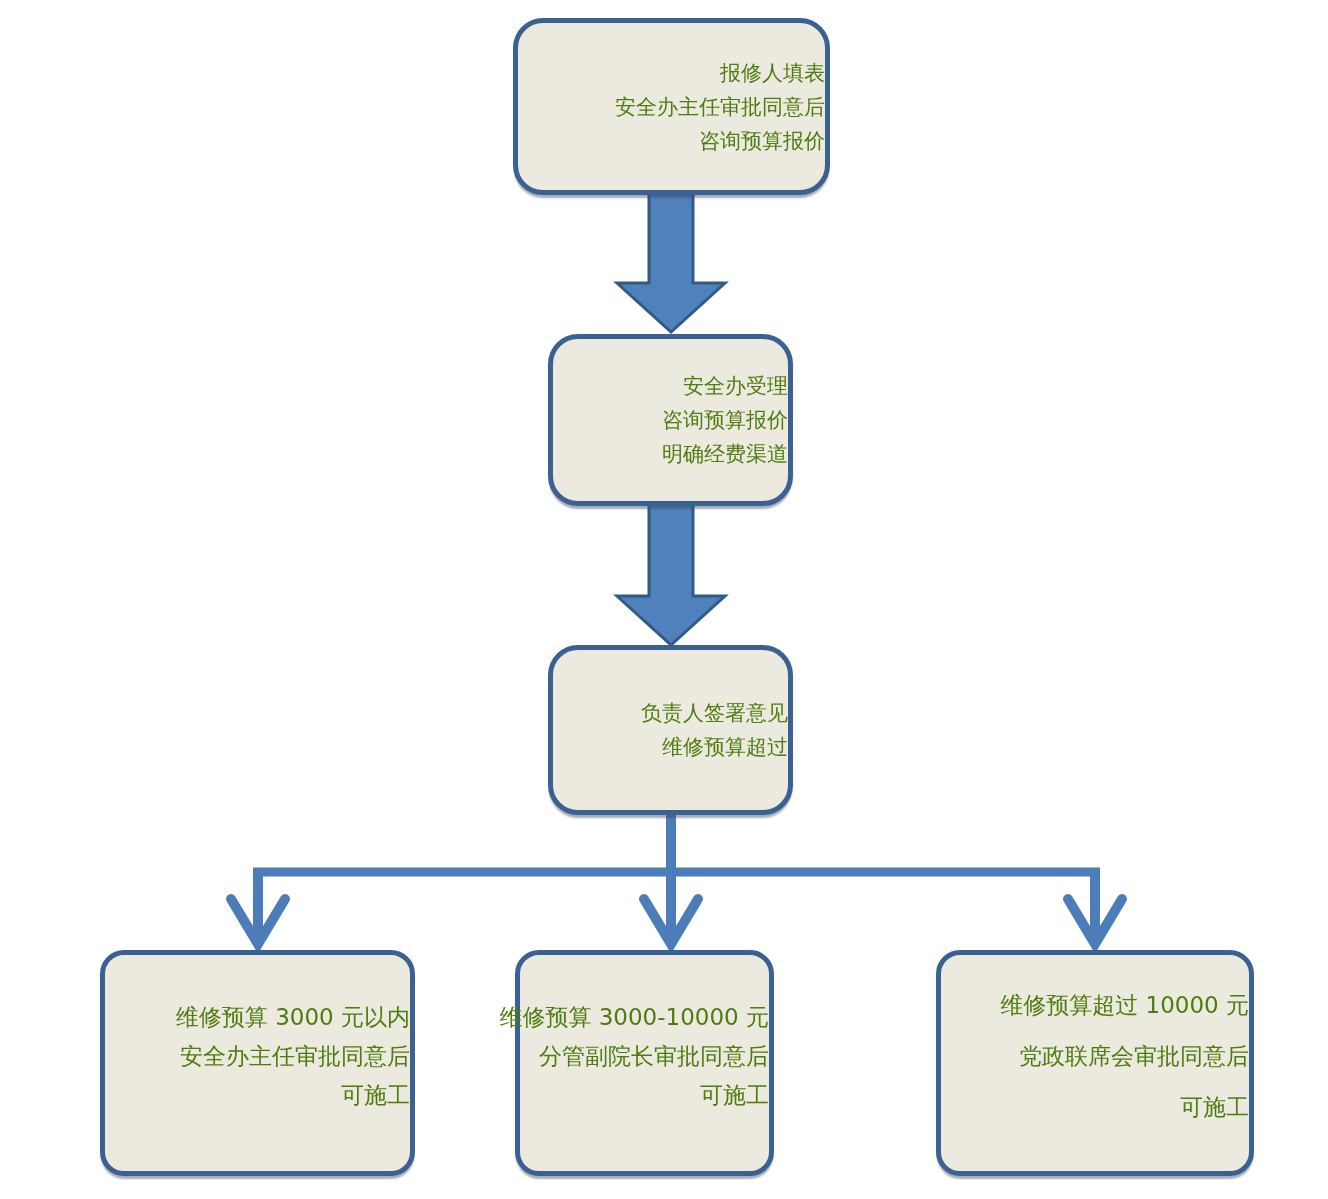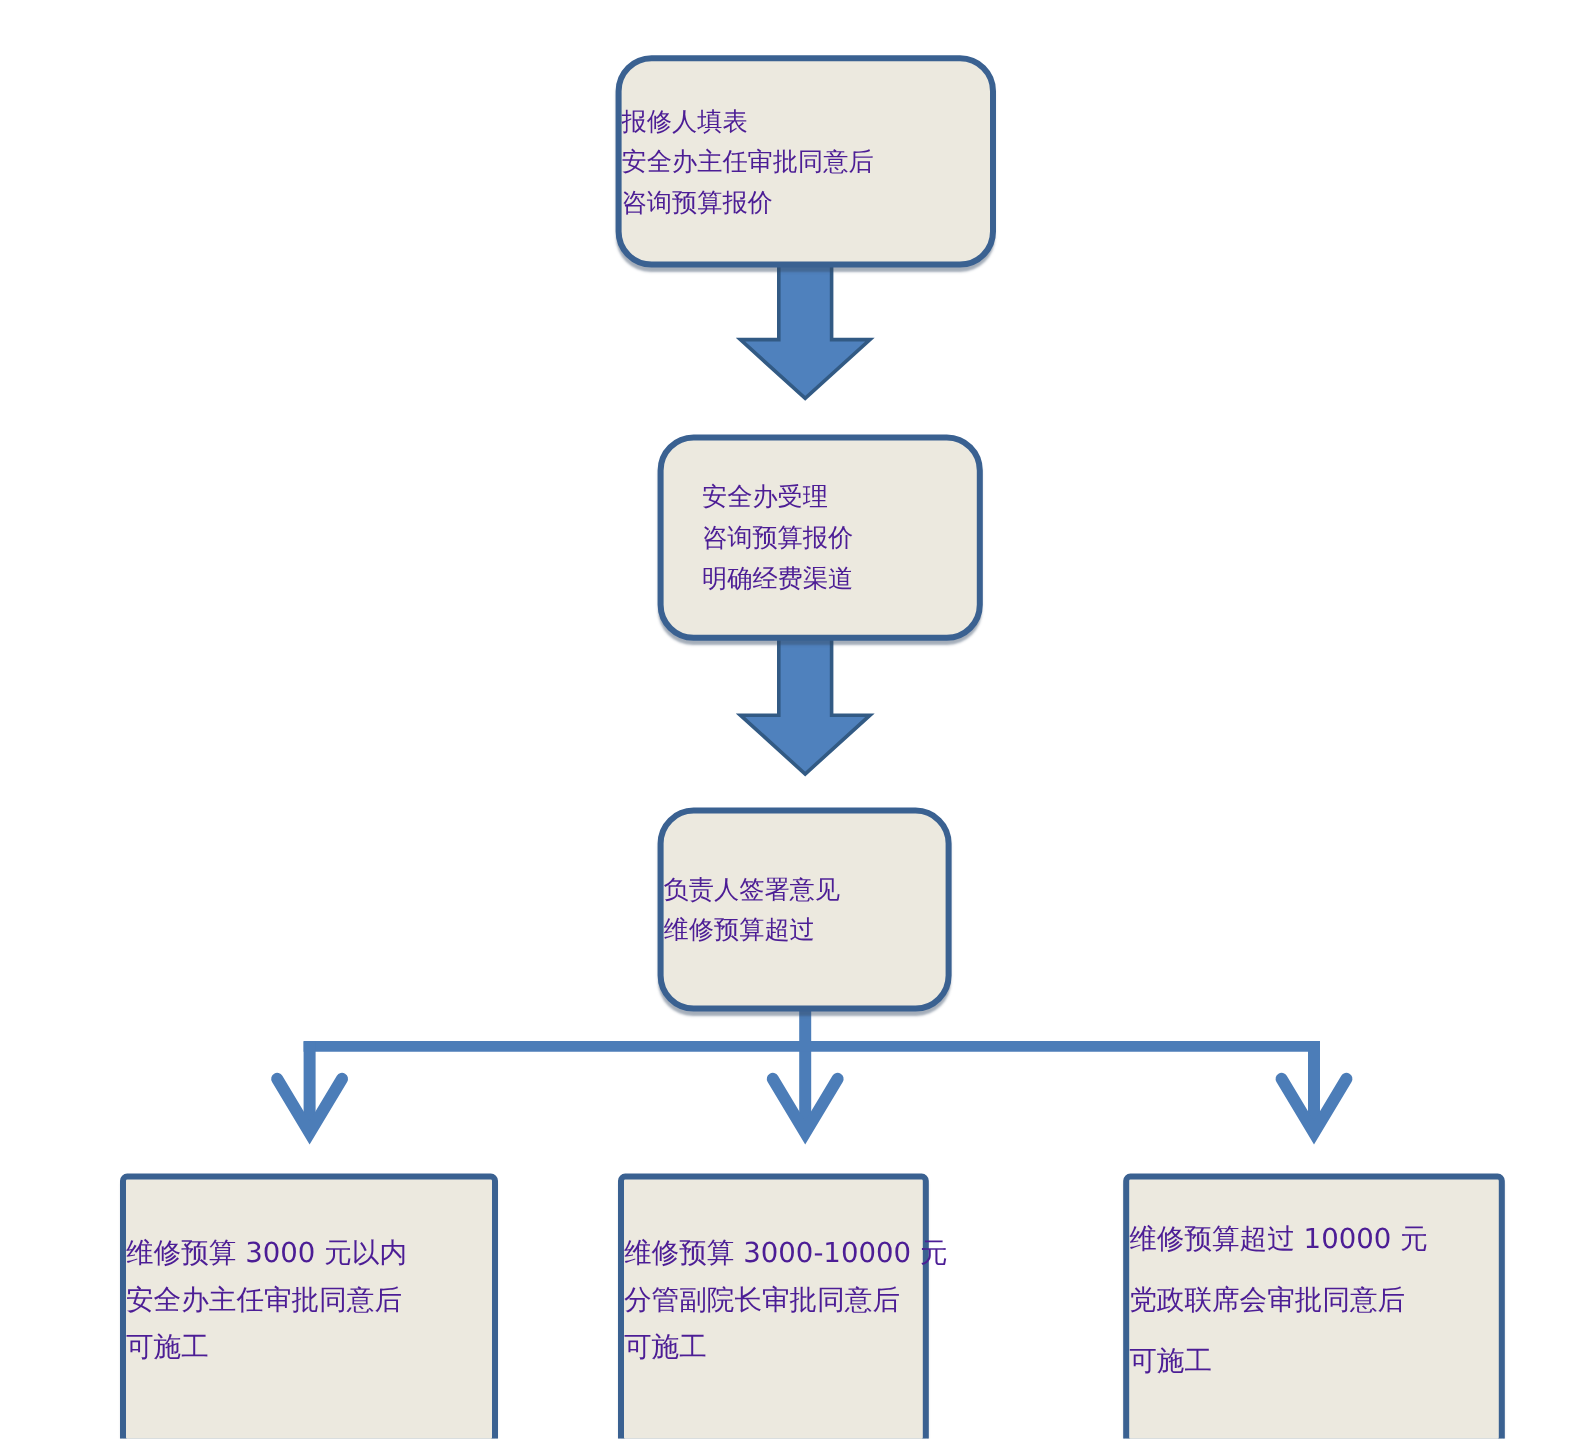--- a/index.html
+++ b/index.html
@@ -24,42 +24,41 @@
   }
   .node {
     position: absolute;
     box-sizing: border-box;
     background: #ece9df;
     border: 5px solid #3a6191;
     border-radius: 30px;
     display: flex;
     flex-direction: column;
     justify-content: center;
-    align-items: flex-start;
+    align-items: flex-end;
     text-align: center;
-    color: #4c1d95;
+    color: #4d7c0f;
     box-shadow: 0 4px 2px -1px rgba(54, 74, 99, 0.45);
-    margin-top: 28px;
   }
   .node .line {
     white-space: nowrap;
   }
   .node-top {
     font-size: 21px;
     line-height: 34px;
   }
   .node-bottom {
     font-size: 23px;
     line-height: 39px;
-    border-radius: 6px;
+    border-radius: 24px;
     padding-bottom: 14px;
   }
   
   .node-step1  { left: 513px; top: 18px;  width: 317px; height: 177px; }
-  .node-step2  { left: 548px; top: 334px; width: 271px; height: 172px; padding-left: 32px; }
+  .node-step2  { left: 548px; top: 334px; width: 245px; height: 172px; padding-left: 32px; }
   .node-step3  { left: 548px; top: 645px; width: 245px; height: 170px; }
   .node-left   { left: 100px; top: 950px; width: 315px; height: 226px; }
   .node-middle { left: 515px; top: 950px; width: 259px; height: 226px; }
   .node-right  { left: 936px; top: 950px; width: 318px; height: 226px; gap: 12px; }
 </style>
 </head>
 <body>
 
 <div class="stage">
 

